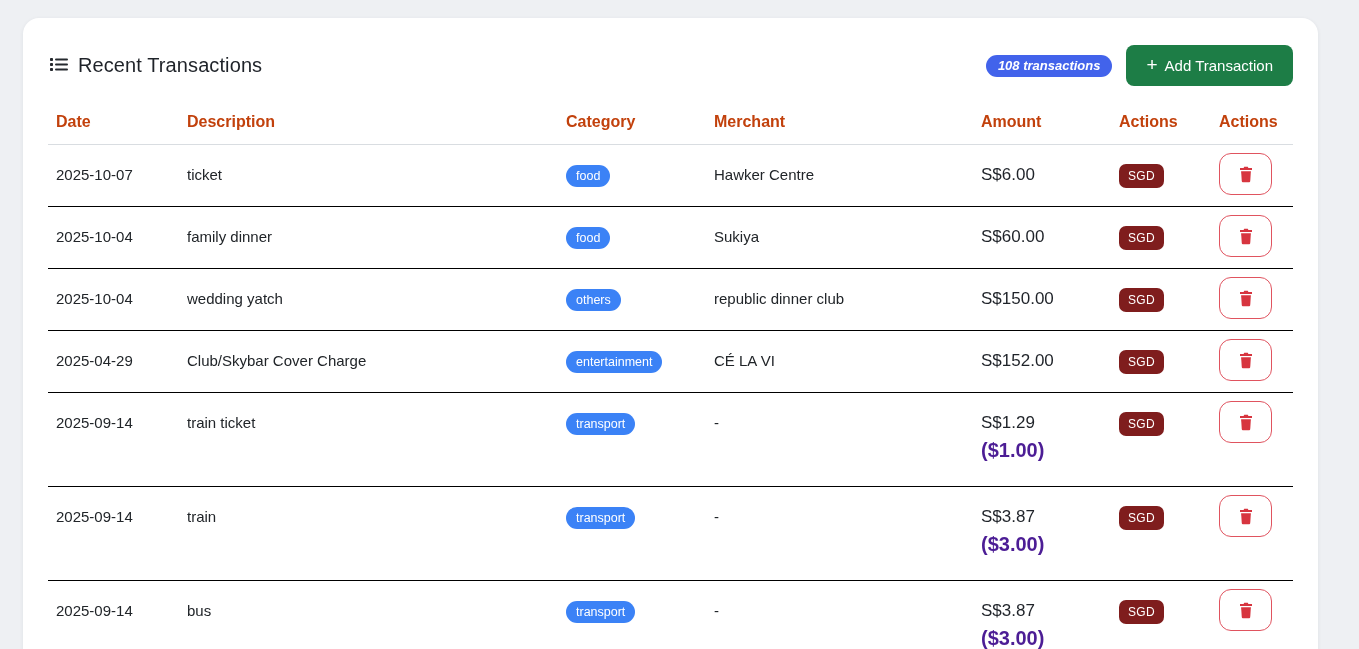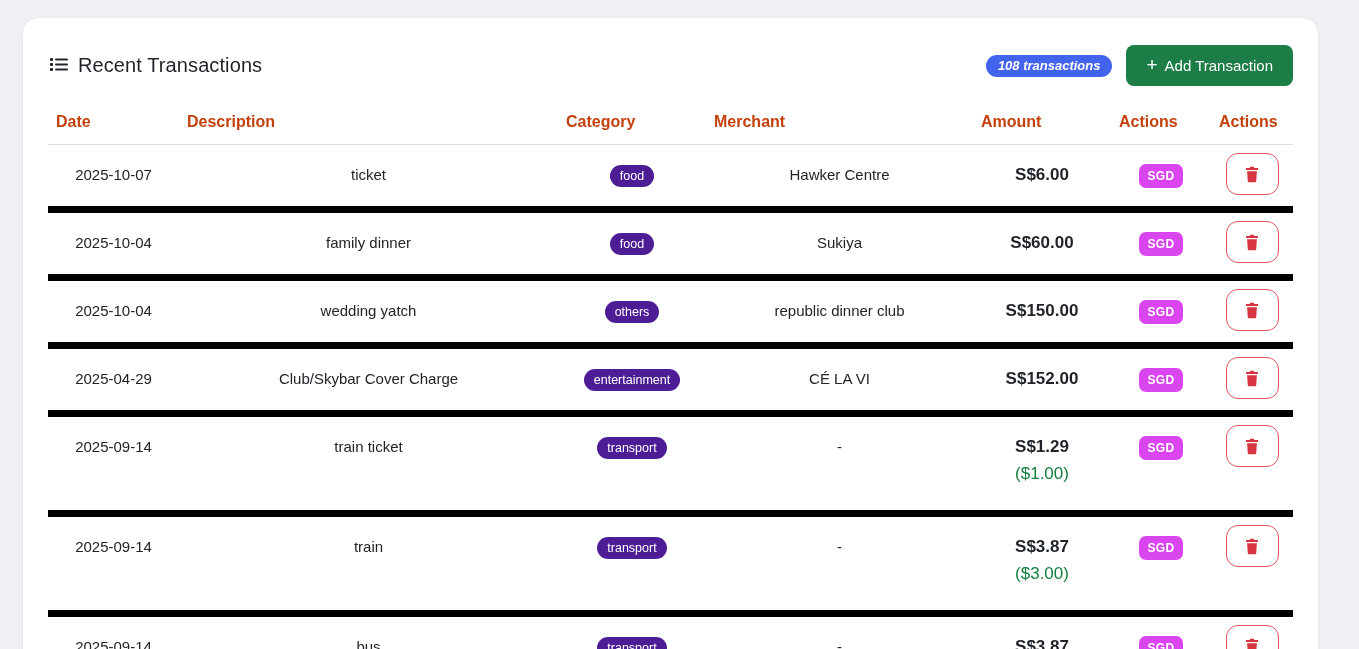--- a/index.html
+++ b/index.html
@@ -53,40 +53,39 @@
     font-size: 16px; font-weight: 700; color: #c2410c;
     padding: 26px 8px 13px 8px;
     border-bottom: 1px solid #d9dde1;
     line-height: 19px;
   }
   td {
     vertical-align: top;
     padding: 17px 8px 18px 8px;
     font-size: 15px;
     line-height: 25px;
-    border-bottom: 7px solid #000000;
-    text-align: center;
+    border-bottom: 1px solid #000000;
   }
   tr.tall td { padding-bottom: 24px; margin-top: 28px; }
   td.actions-cell { padding-top: 8px; padding-bottom: 8px; }
 
   .category-badge {
     display: inline-flex; align-items: center;
-    background: #4c1d95; color: #fff;
+    background: #3b82f6; color: #fff;
     font-size: 12.5px; font-weight: 500;
     height: 22px; padding: 0 10px;
     border-radius: 11px;
     line-height: 1;
   }
-  .amount-primary { font-size: 17px; font-weight: 700; color: #1f2329; line-height: 26px; white-space: nowrap; }
-  .amount-converted { font-size: 17px; font-weight: 400; color: #15803d; line-height: 24px; margin-top: 2px; white-space: nowrap; }
+  .amount-primary { font-size: 17px; font-weight: 400; color: #1f2329; line-height: 26px; white-space: nowrap; }
+  .amount-converted { font-size: 20px; font-weight: 700; color: #4c1d95; line-height: 24px; margin-top: 2px; white-space: nowrap; }
   .currency-badge {
     display: inline-flex; align-items: center;
-    background: #d946ef; color: #fff;
-    font-size: 12px; font-weight: 700;
+    background: #7f1d1d; color: #fff;
+    font-size: 12px; font-weight: 400;
     height: 22px; padding: 12px 9px;
     border-radius: 7px;
     letter-spacing: 0.3px;
     line-height: 1;
   }
   .delete-btn {
     width: 53px; height: 42px;
     background: #fff;
     border: 1px solid #e0535f;
     border-radius: 12px;

